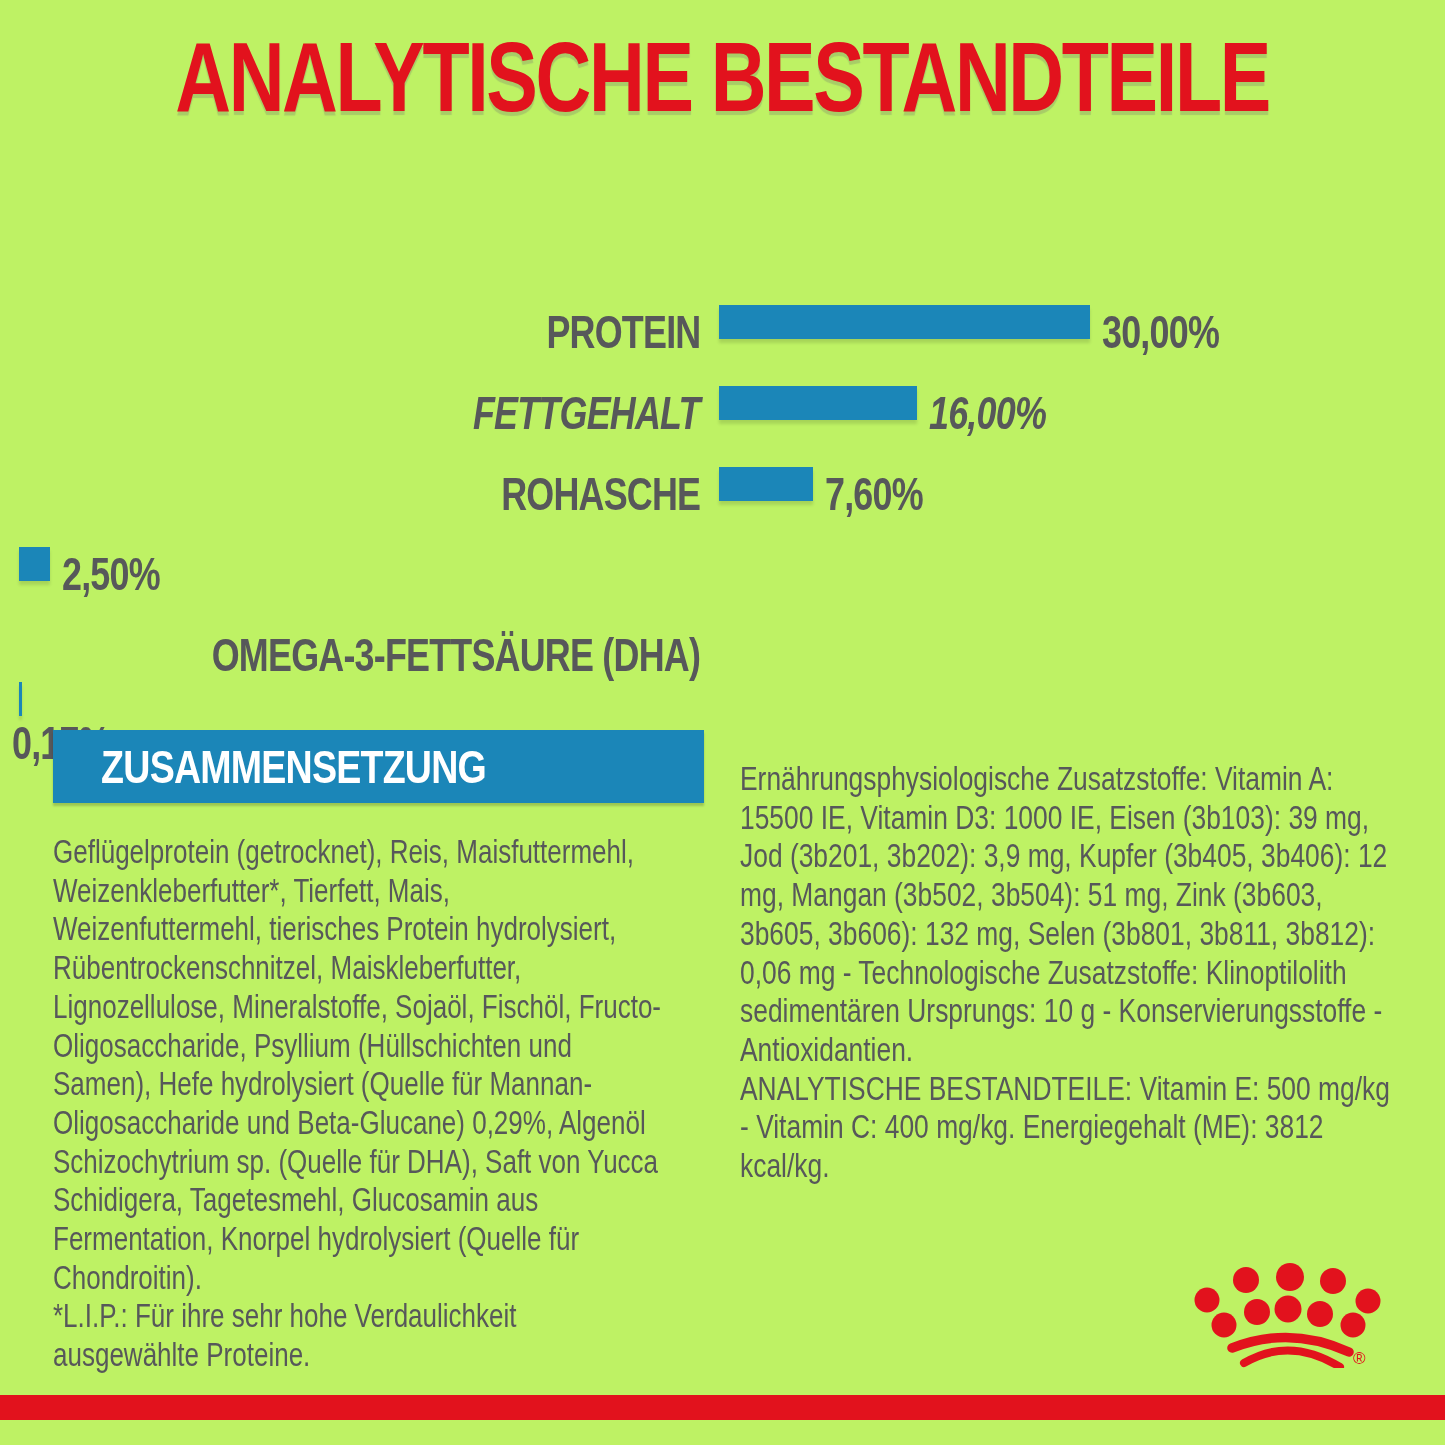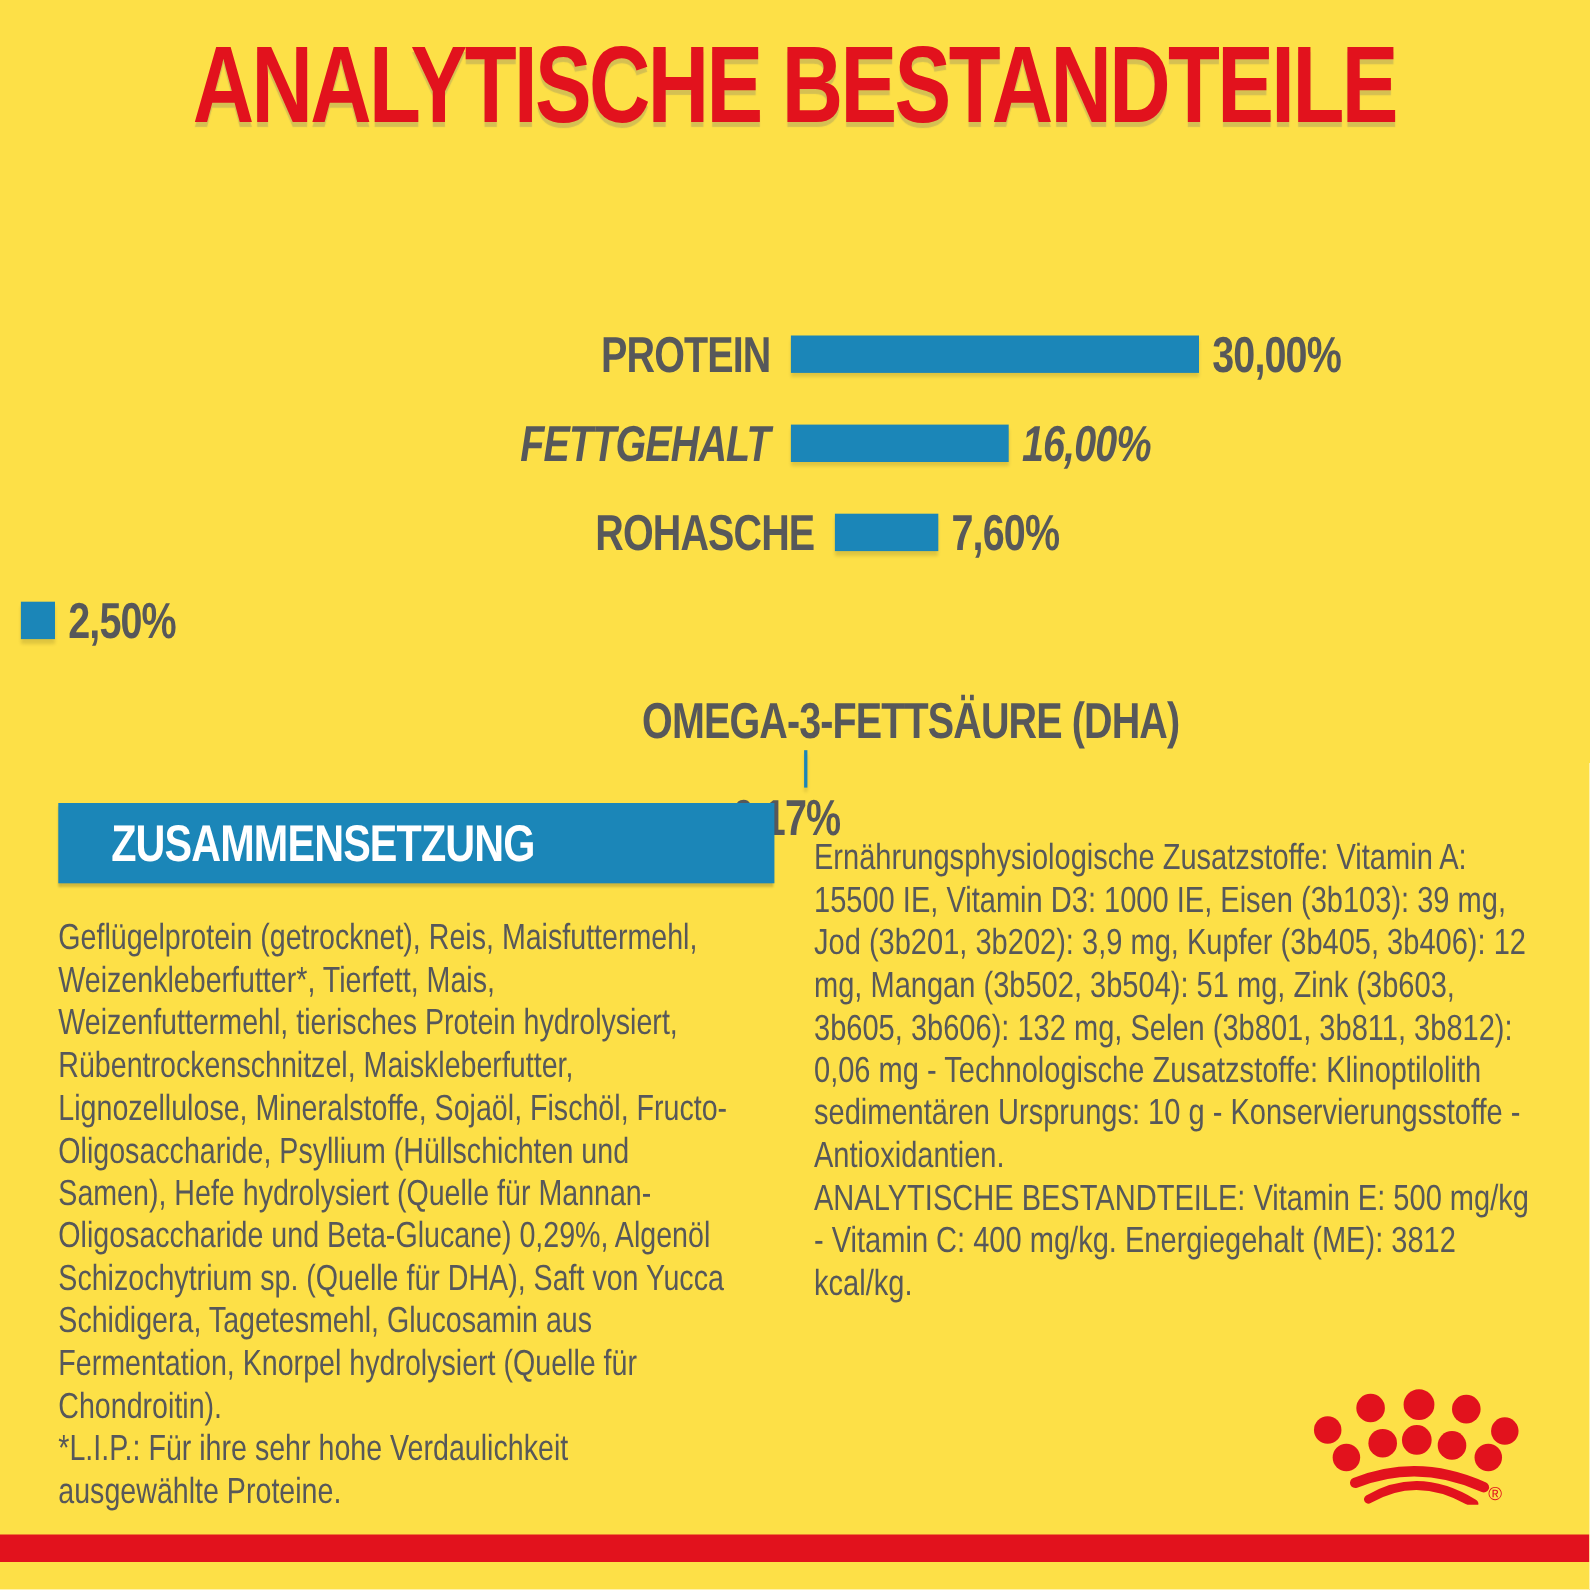--- a/index.html
+++ b/index.html
@@ -3,31 +3,31 @@
 <meta charset="utf-8">
 <style>
   :root{
     --red:#e2121d;
     --blue:#1b86b8;
     --gray:#57585a;
   }
   *{margin:0;padding:0;box-sizing:border-box}
   html,body{background:#ffffff}
   body{font-family:"Liberation Sans","DejaVu Sans",sans-serif;}
-  .page{position:relative;width:1445px;height:1445px;background:#fde047;overflow:hidden}
+  .page{position:relative;width:1445px;height:1445px;background:#bef264;overflow:hidden}
 
   
   .title{position:absolute;top:20px;left:0;width:100%;text-align:center}
   .title span{display:inline-block;font-size:99px;font-weight:bold;color:var(--red);
     transform:scaleX(.78);transform-origin:50% 50%;letter-spacing:-3px;white-space:nowrap;
     text-shadow:0 4px 1px rgba(110,110,110,.28)}
 
   
   .chart{position:absolute;inset:0}
-  .chart-row{position:absolute;left:0;width:100%;height:34px;display:flex;align-items:center}
+  .chart-row{position:absolute;left:0;width:100%;height:34px;display:flex;}
   .chart-label{width:700px;flex:none;text-align:right}
   .chart-label span{display:inline-block;transform:scaleX(.78);transform-origin:100% 50%;
     font-weight:bold;font-size:46px;color:var(--gray);letter-spacing:-1px;white-space:nowrap}
   .chart-bar{flex:none;height:34px;background:var(--blue);margin-left:19px;
     box-shadow:0 4px 3px rgba(0,0,0,.12)}
   .chart-value{flex:none;margin-left:12px}
   .chart-value span{display:inline-block;transform:scaleX(.78);transform-origin:0 50%;
     font-weight:bold;font-size:46px;color:var(--gray);letter-spacing:-1px;white-space:nowrap}
 
   
@@ -64,21 +64,21 @@
       <div class="chart-row" style="top: 305px;">
         <div class="chart-label"><span>PROTEIN</span></div>
         <div class="chart-bar" style="width: 371px; background: rgb(27, 134, 184);"></div>
         <div class="chart-value"><span>30,00%</span></div>
       </div>
       <div class="chart-row" style="top: 385.75px; font-style: italic;">
         <div class="chart-label"><span>FETTGEHALT</span></div>
         <div class="chart-bar" style="width: 198px; background: rgb(27, 134, 184);"></div>
         <div class="chart-value"><span>16,00%</span></div>
       </div>
-      <div class="chart-row" style="top: 466.5px; padding-left: 40px;">
+      <div class="chart-row" style="top: 466.5px;">
         <div class="chart-label"><span>ROHASCHE</span></div>
         <div class="chart-bar" style="width: 94px; background: rgb(27, 134, 184);"></div>
         <div class="chart-value"><span>7,60%</span></div>
       </div>
       <div class="chart-row" style="top: 547.25px;">
         <div class="chart-bar" style="width: 31px; background: rgb(27, 134, 184);"></div>
         <div class="chart-value"><span>2,50%</span></div>
       </div>
       <div class="chart-row" style="top: 628px; flex-direction: column;">
         <div class="chart-label"><span>OMEGA-3-FETTSÄURE (DHA)</span></div>

